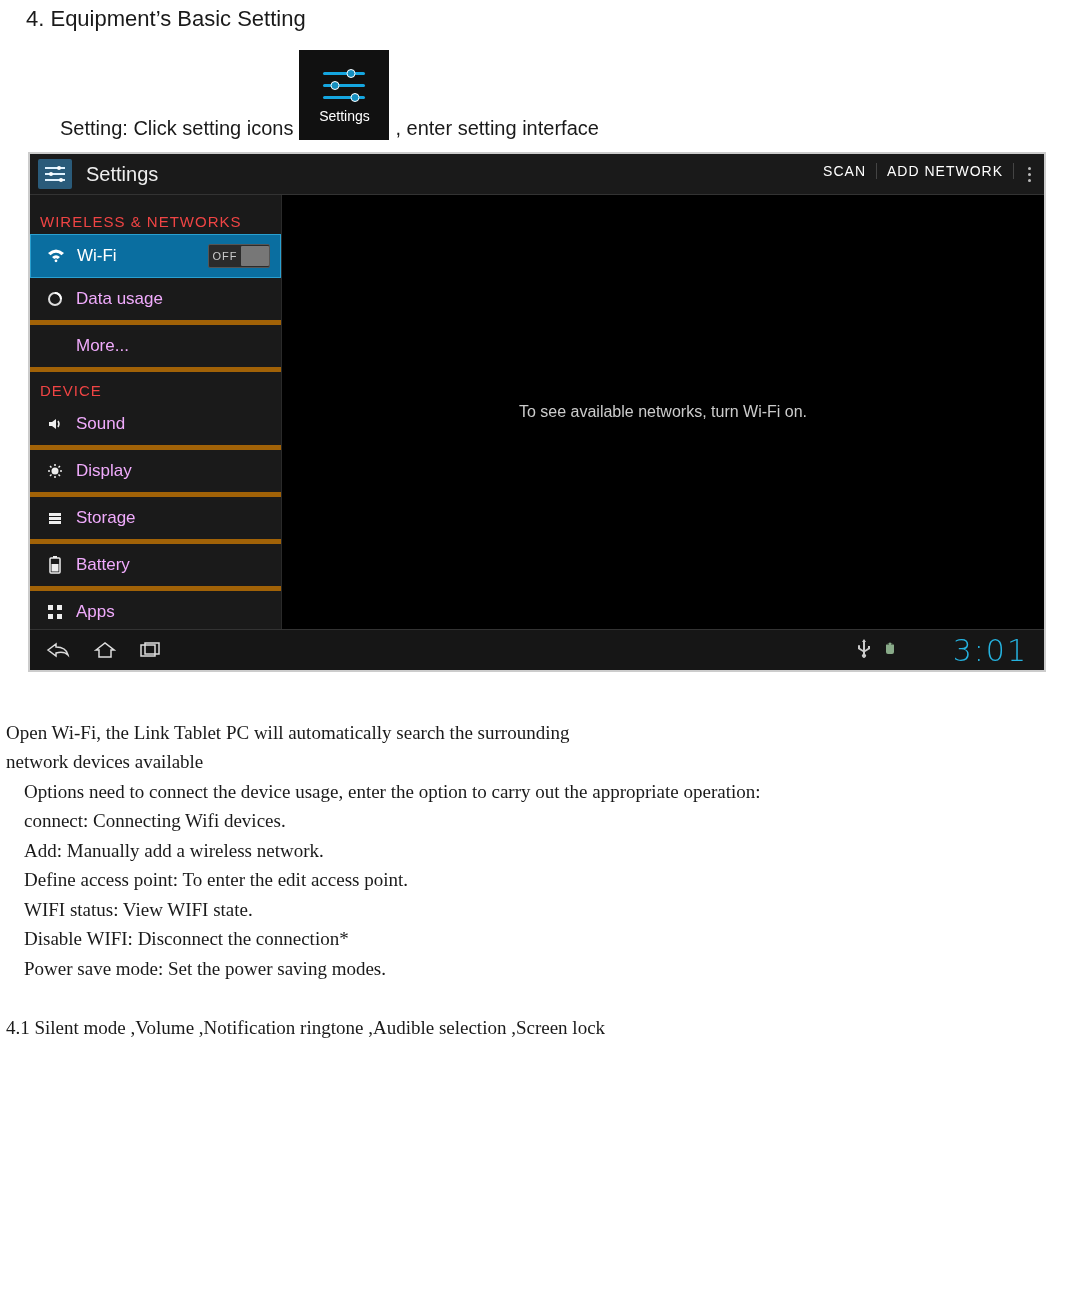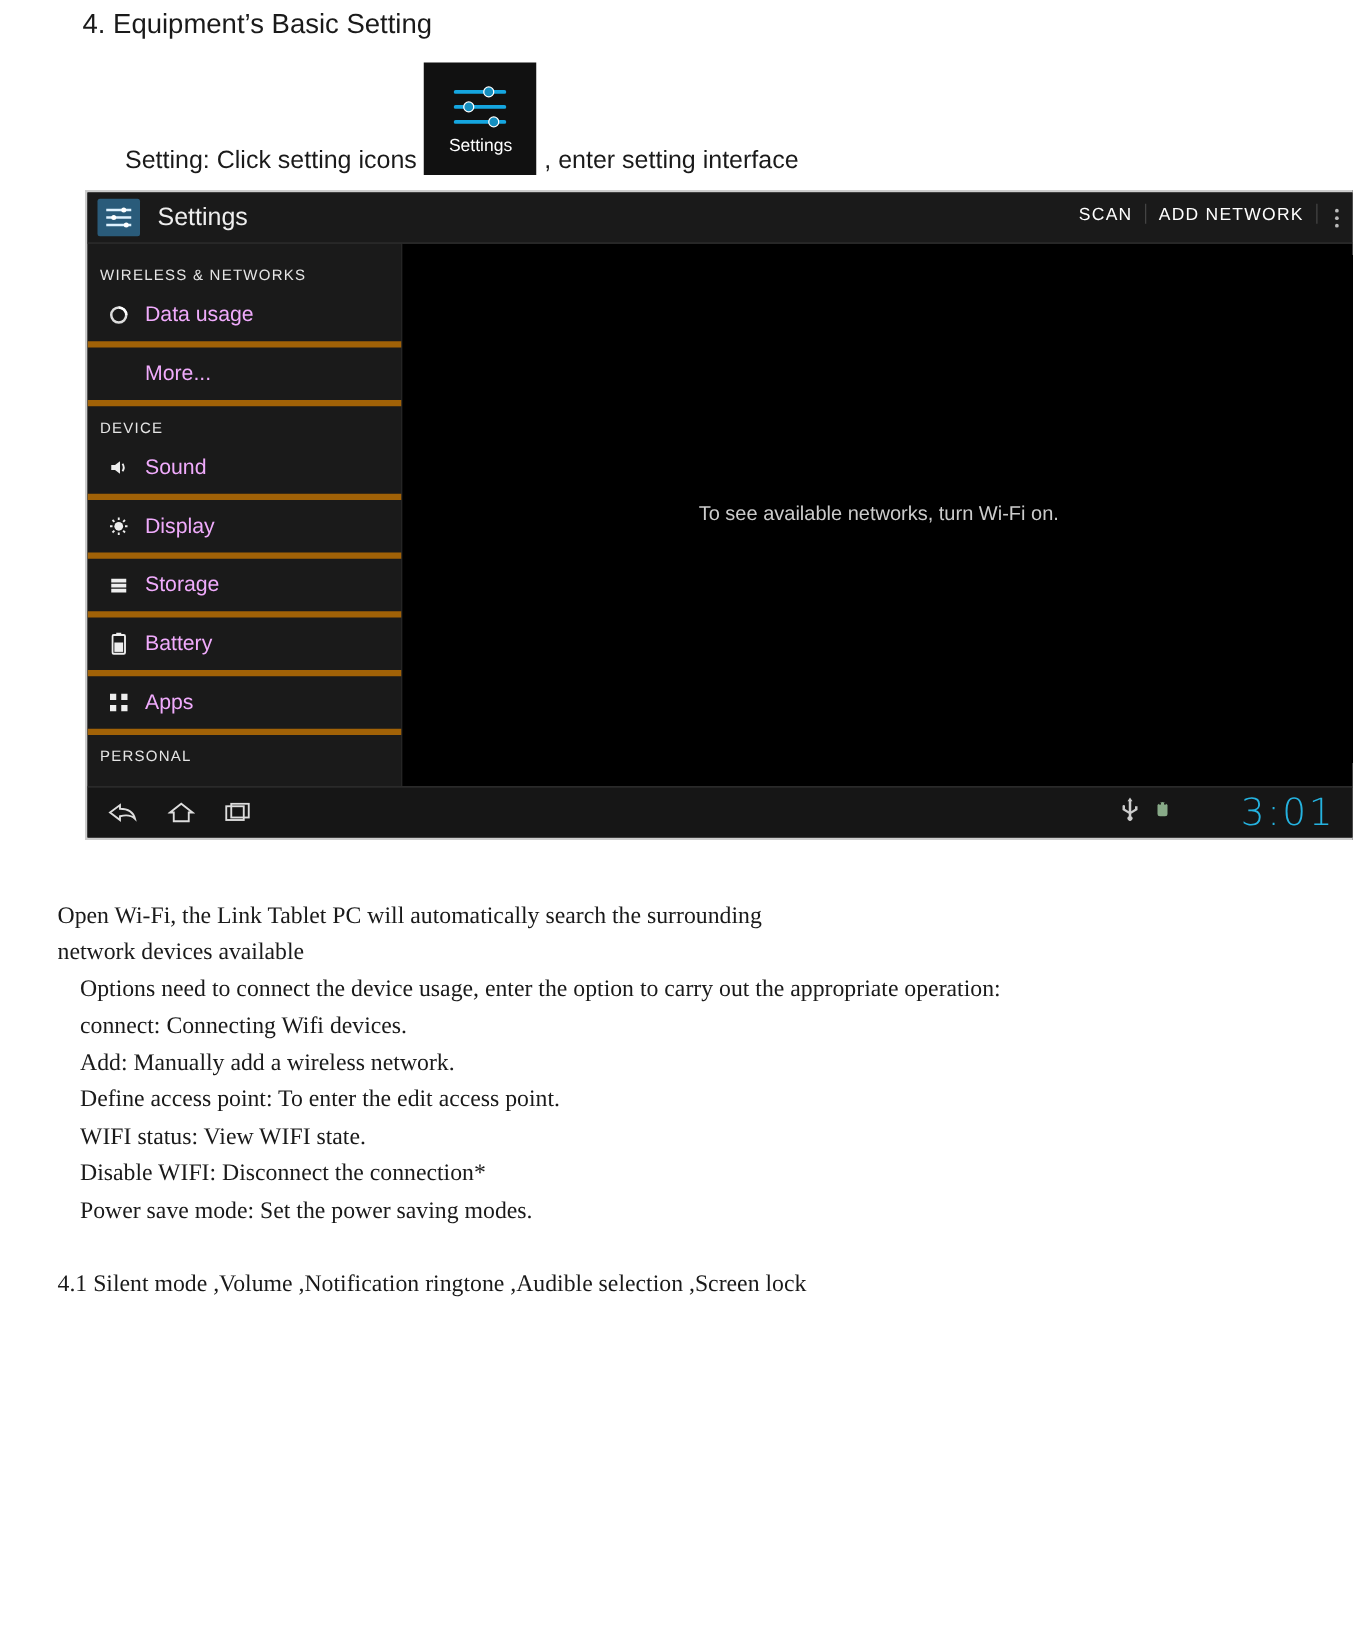--- a/index.html
+++ b/index.html
@@ -6,21 +6,20 @@
     font-family: Arial, Helvetica, sans-serif;
     margin: 0;
     padding: 0;
     background: #ffffff;
     color: #000000;
     font-size: 19px;
   }
   .page {
     width: 1082px;
     box-sizing: border-box;
-    padding-left: 40px;
   }
   .heading {
     margin: 6px 0 0 26px;
     font-size: 22px;
     color: #1a1a1a;
   }
   .setting-line {
     margin: 18px 0 10px 60px;
     display: flex;
     align-items: flex-end;
@@ -106,22 +105,22 @@
   }
   .sidebar {
     width: 252px;
     border-right: 1px solid #2a2a2a;
     background: #1a1a1a;
     font-size: 17px;
     padding-top: 8px;
     box-sizing: border-box;
   }
   .section-label {
-    font-size: 12px;
-    color: #e5e5e5;
+    font-size: 15px;
+    color: #ef4444;
     letter-spacing: 1px;
     margin: 10px 0 4px 10px;
   }
   .menu-item {
     display: flex;
     align-items: center;
     height: 42px;
     padding-left: 14px;
     border-bottom: 5px solid #a16207;
     color: #f0abfc;
@@ -249,20 +248,32 @@
             <span></span>
             <span></span>
           </div>
       </div>
     </div>
 
     <div class="ss-body">
       <div class="sidebar">
         <div class="section-label">WIRELESS &amp; NETWORKS</div>
 
+        <div class="menu-item active">
+          <span class="mi-icon">
+            <svg width="18" height="14" viewBox="0 0 18 14">
+                <path d="M1 4 Q9 -3 17 4 L14.5 6.2 Q9 1.5 3.5 6.2 Z M5 8 Q9 4.5 13 8 L10.8 10 Q9 8.5 7.2 10 Z M9 13.2 A1.4 1.4 0 1 0 9 10.4 A1.4 1.4 0 0 0 9 13.2 Z" fill="#fff"></path>
+              </svg>
+          </span>
+          <span>Wi-Fi</span>
+          <div class="toggle">
+            <span class="lbl">OFF</span>
+            <span class="knob"></span>
+          </div>
+        </div>
 
         <div class="menu-item">
           <span class="mi-icon">
             <svg width="16" height="16" viewBox="0 0 16 16">
                 <circle cx="8" cy="8" r="6" fill="none" stroke="#ddd" stroke-width="2"></circle>
                 <path d="M8 2 A6 6 0 0 1 14 8" fill="none" stroke="#fff" stroke-width="2"></path>
               </svg>
           </span>
           <span>Data usage</span>
         </div>

